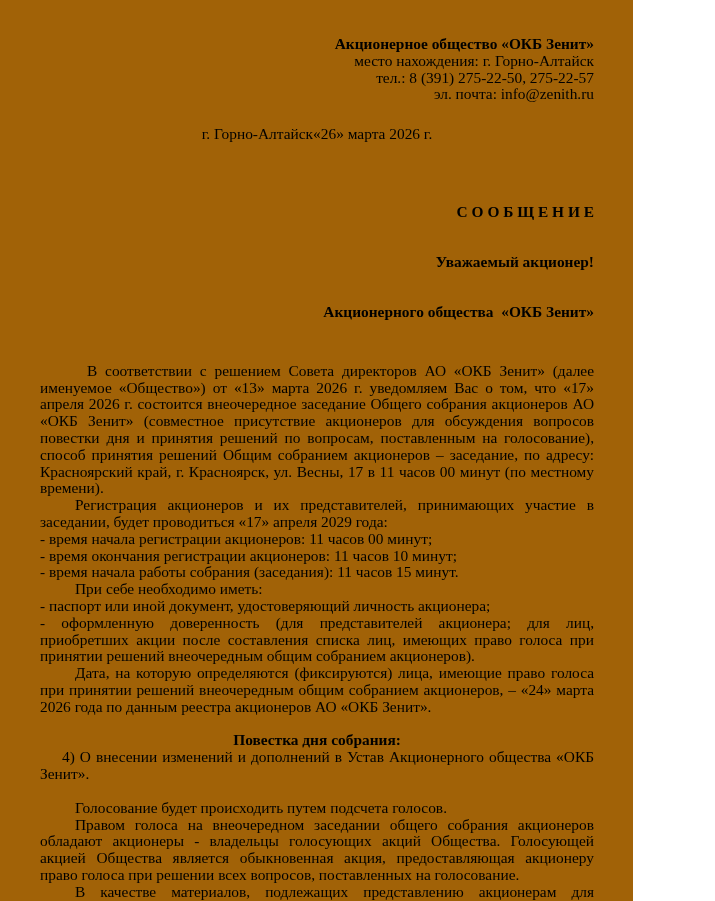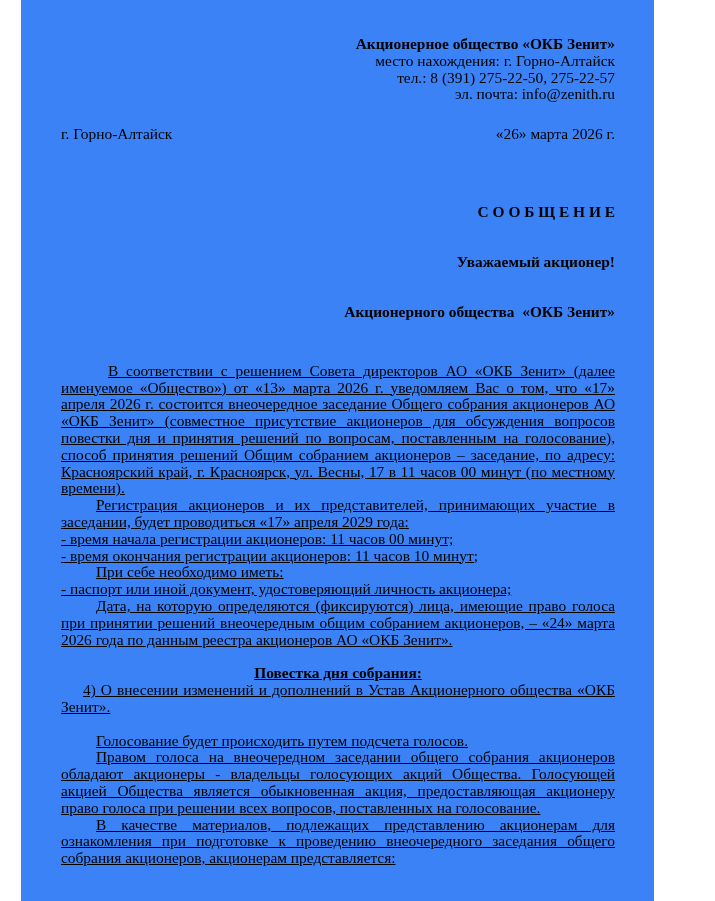--- a/index.html
+++ b/index.html
@@ -9,52 +9,49 @@
     height: 901px;
     overflow: hidden;
     font-family: "Liberation Serif", "DejaVu Serif", serif;
     font-size: 15.4px;
     line-height: 16.8px;
     color: #000000;
   }
   .doc {
     width: 633px;
     height: 901px;
-    background: #3b82f6;
+    background: #a16207;
     padding: 36px 39px 10px 40px;
-    margin-left: 21px;
   }
   .bold { font-weight: bold; }
   .header-block {
     text-align: right;
   }
   .dateline {
     margin-top: 23px;
     display: flex;
-    justify-content: space-between;
+    justify-content: center;
   }
   .title-block {
     margin-top: 27px;
     text-align: right;
     font-weight: bold;
     white-space: pre-wrap;
   }
   .p {
     text-align: justify;
-    text-decoration: underline;
   }
   .first-para { margin-top: 8px; }
   .ind    { text-indent: 35px; }
   .ind-lg { text-indent: 47px; }
   .ind-sm { text-indent: 22px; }
   .center-head {
     text-align: center;
     font-weight: bold;
     margin-top: 17px;
-    text-decoration: underline;
   }
   .gap { margin-top: 17px; }
 </style>
 </head>
 <body>
 
 <div class="doc">
 
   <div class="header-block">
     <div class="bold">Акционерное общество «ОКБ Зенит»</div>
@@ -71,22 +68,24 @@
   <div class="title-block">
     <div>С О О Б Щ Е Н И Е</div>
     <div>Уважаемый акционер!</div>
     <div>Акционерного общества  «ОКБ Зенит»</div>
   </div>
 
   <p class="p ind-lg first-para">В соответствии с решением Совета директоров АО «ОКБ Зенит» (далее именуемое «Общество») от «13» марта 2026 г. уведомляем Вас о том, что «17» апреля 2026 г. состоится внеочередное заседание Общего собрания акционеров АО «ОКБ Зенит» (совместное присутствие акционеров для обсуждения вопросов повестки дня и принятия решений по вопросам, поставленным на голосование), способ принятия решений Общим собранием акционеров – заседание, по адресу: Красноярский край, г. Красноярск, ул. Весны, 17 в 11 часов 00 минут (по местному времени).</p>
   <p class="p ind">Регистрация акционеров и их представителей, принимающих участие в заседании, будет проводиться «17» апреля 2029 года:</p>
   <p class="p">- время начала регистрации акционеров: 11 часов 00 минут;</p>
   <p class="p">- время окончания регистрации акционеров: 11 часов 10 минут;</p>
+  <p class="p">- время начала работы собрания (заседания): 11 часов 15 минут.</p>
   <p class="p ind">При себе необходимо иметь:</p>
   <p class="p">- паспорт или иной документ, удостоверяющий личность акционера;</p>
+  <p class="p">- оформленную доверенность (для представителей акционера; для лиц, приобретших акции после составления списка лиц, имеющих право голоса при принятии решений внеочередным общим собранием акционеров).</p>
   <p class="p ind">Дата, на которую определяются (фиксируются) лица, имеющие право голоса при принятии решений внеочередным общим собранием акционеров, – «24» марта 2026 года по данным реестра акционеров АО «ОКБ Зенит».</p>
 
   <div class="center-head">Повестка дня собрания:</div>
   <p class="p ind-sm">4) О внесении изменений и дополнений в Устав Акционерного общества «ОКБ Зенит».</p>
 
   <p class="p ind gap">Голосование будет происходить путем подсчета голосов.</p>
   <p class="p ind">Правом голоса на внеочередном заседании общего собрания акционеров обладают акционеры - владельцы голосующих акций Общества. Голосующей акцией Общества является обыкновенная акция, предоставляющая акционеру право голоса при решении всех вопросов, поставленных на голосование.</p>
   <p class="p ind">В качестве материалов, подлежащих представлению акционерам для ознакомления при подготовке к проведению внеочередного заседания общего собрания акционеров, акционерам представляется:</p>
 
 </div>

